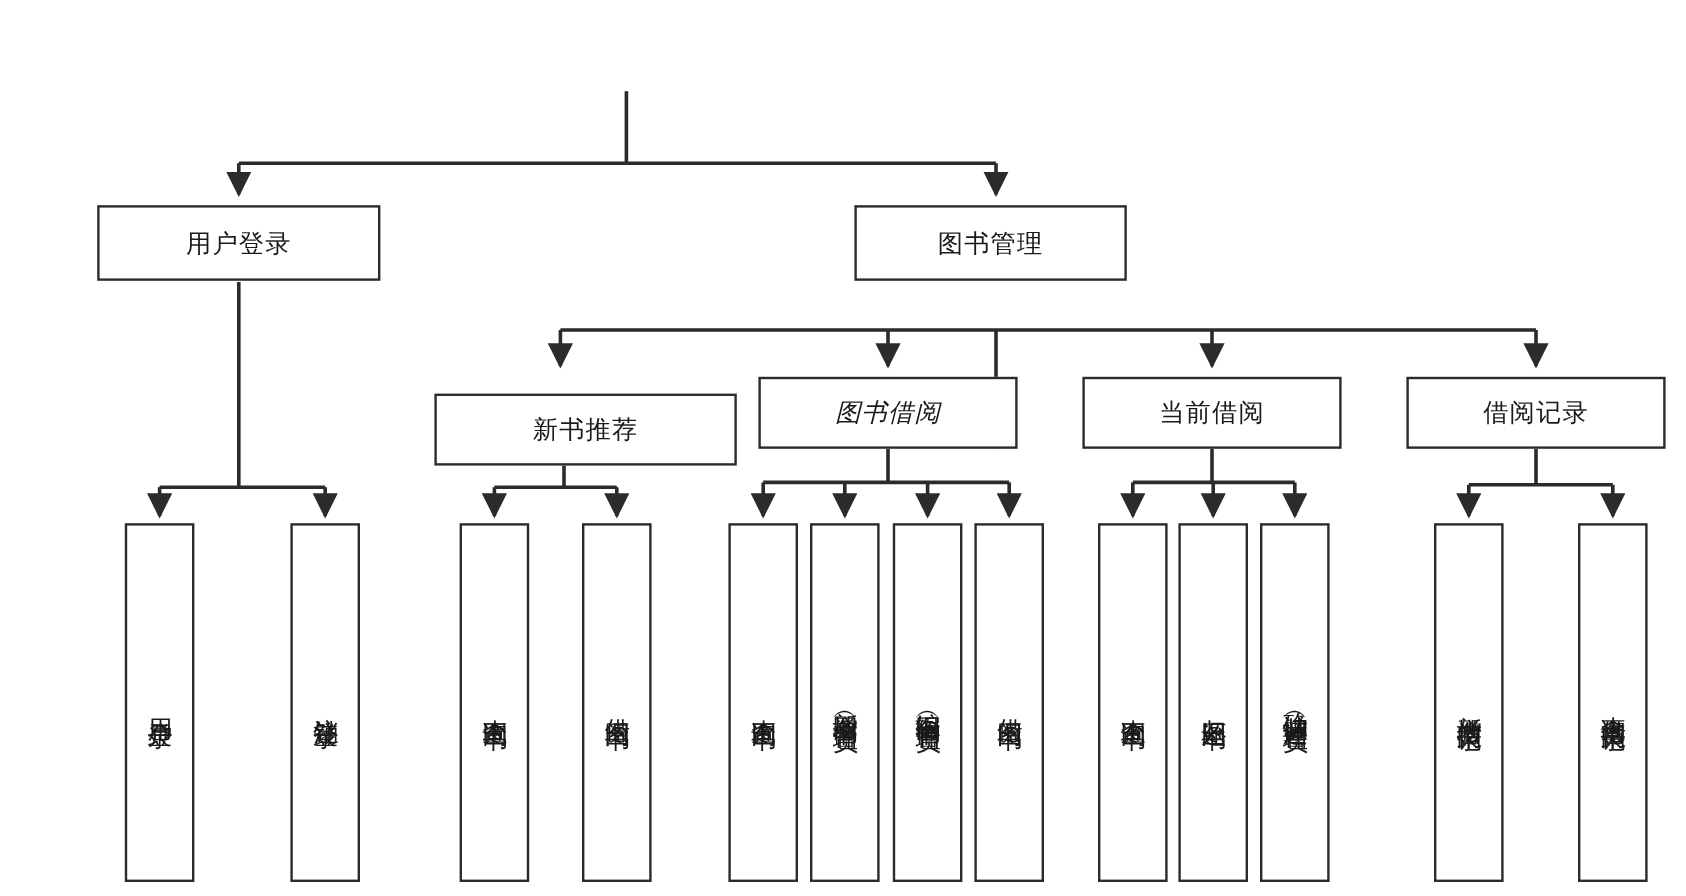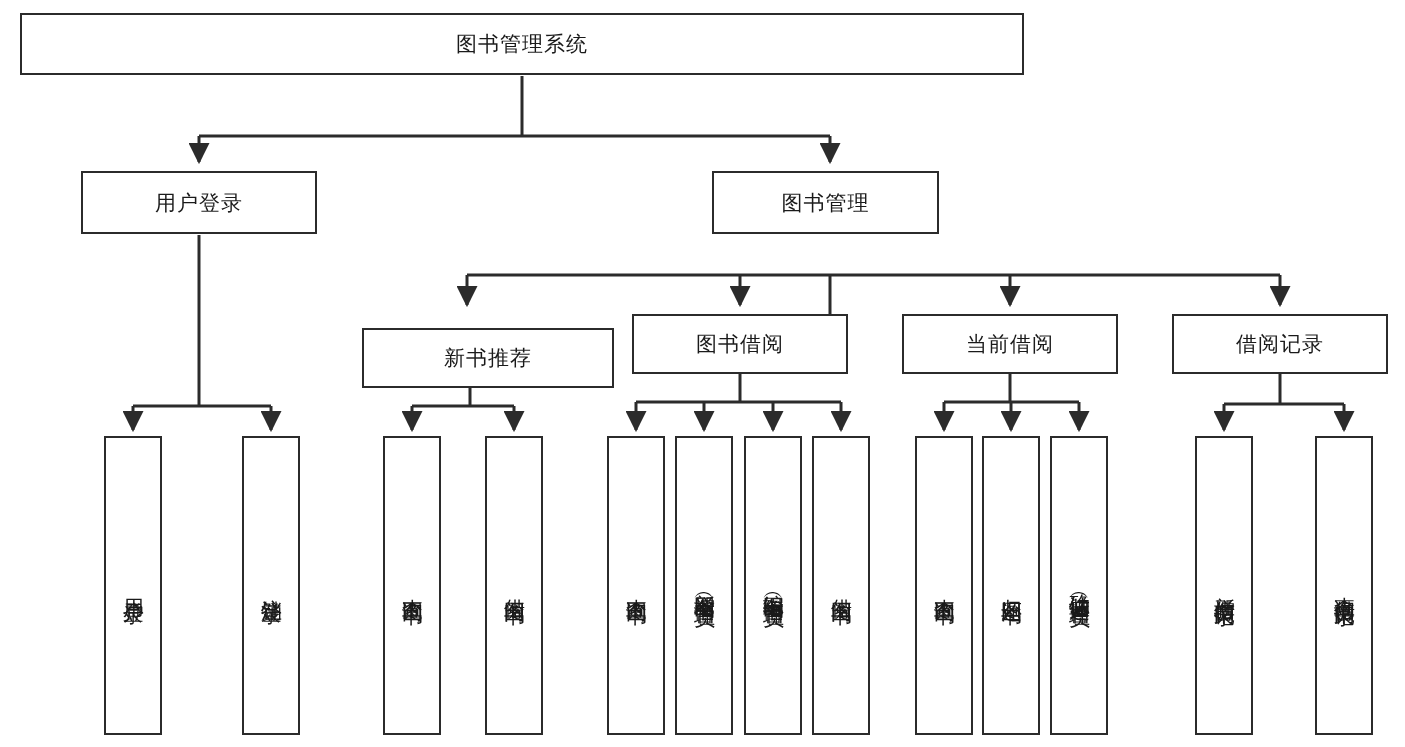--- a/index.html
+++ b/index.html
@@ -110,35 +110,32 @@
       <path d="M 1011 402 L 1011 430" marker-end="url(#arrow)"></path>
       <path d="M 1079 402 L 1079 430" marker-end="url(#arrow)"></path>
 
       <path d="M 1280 374 L 1280 404"></path>
       <path d="M 1224 404 L 1344 404"></path>
       <path d="M 1224 404 L 1224 430" marker-end="url(#arrow)"></path>
       <path d="M 1344 404 L 1344 430" marker-end="url(#arrow)"></path>
     </g>
   </svg>
 
-  <div class="node h" style="left:20px; top:13px; width:1004px; height:62px;">
-    <span class="lbl">图书管理系统</span>
-  </div>
 
   <div class="node h" style="left:81px; top:171px; width:236px; height:63px;">
     <span class="lbl">用户登录</span>
   </div>
   <div class="node h" style="left:712px; top:171px; width:227px; height:63px;">
     <span class="lbl">图书管理</span>
   </div>
 
   <div class="node h" style="left:362px; top:328px; width:252px; height:60px;">
     <span class="lbl">新书推荐</span>
   </div>
-  <div class="node h" style="left:632px; top:314px; width:216px; height:60px;">
+  <div class="node h" style="left:632px; top:314px; width:216px; height:60px;font-style:italic;">
     <span class="lbl">图书借阅</span>
   </div>
   <div class="node h" style="left:902px; top:314px; width:216px; height:60px;">
     <span class="lbl">当前借阅</span>
   </div>
   <div class="node h" style="left:1172px; top:314px; width:216px; height:60px;">
     <span class="lbl">借阅记录</span>
   </div>
 
   <div class="node v" style="left:104px; top:436px; width:58px; height:299px;">

